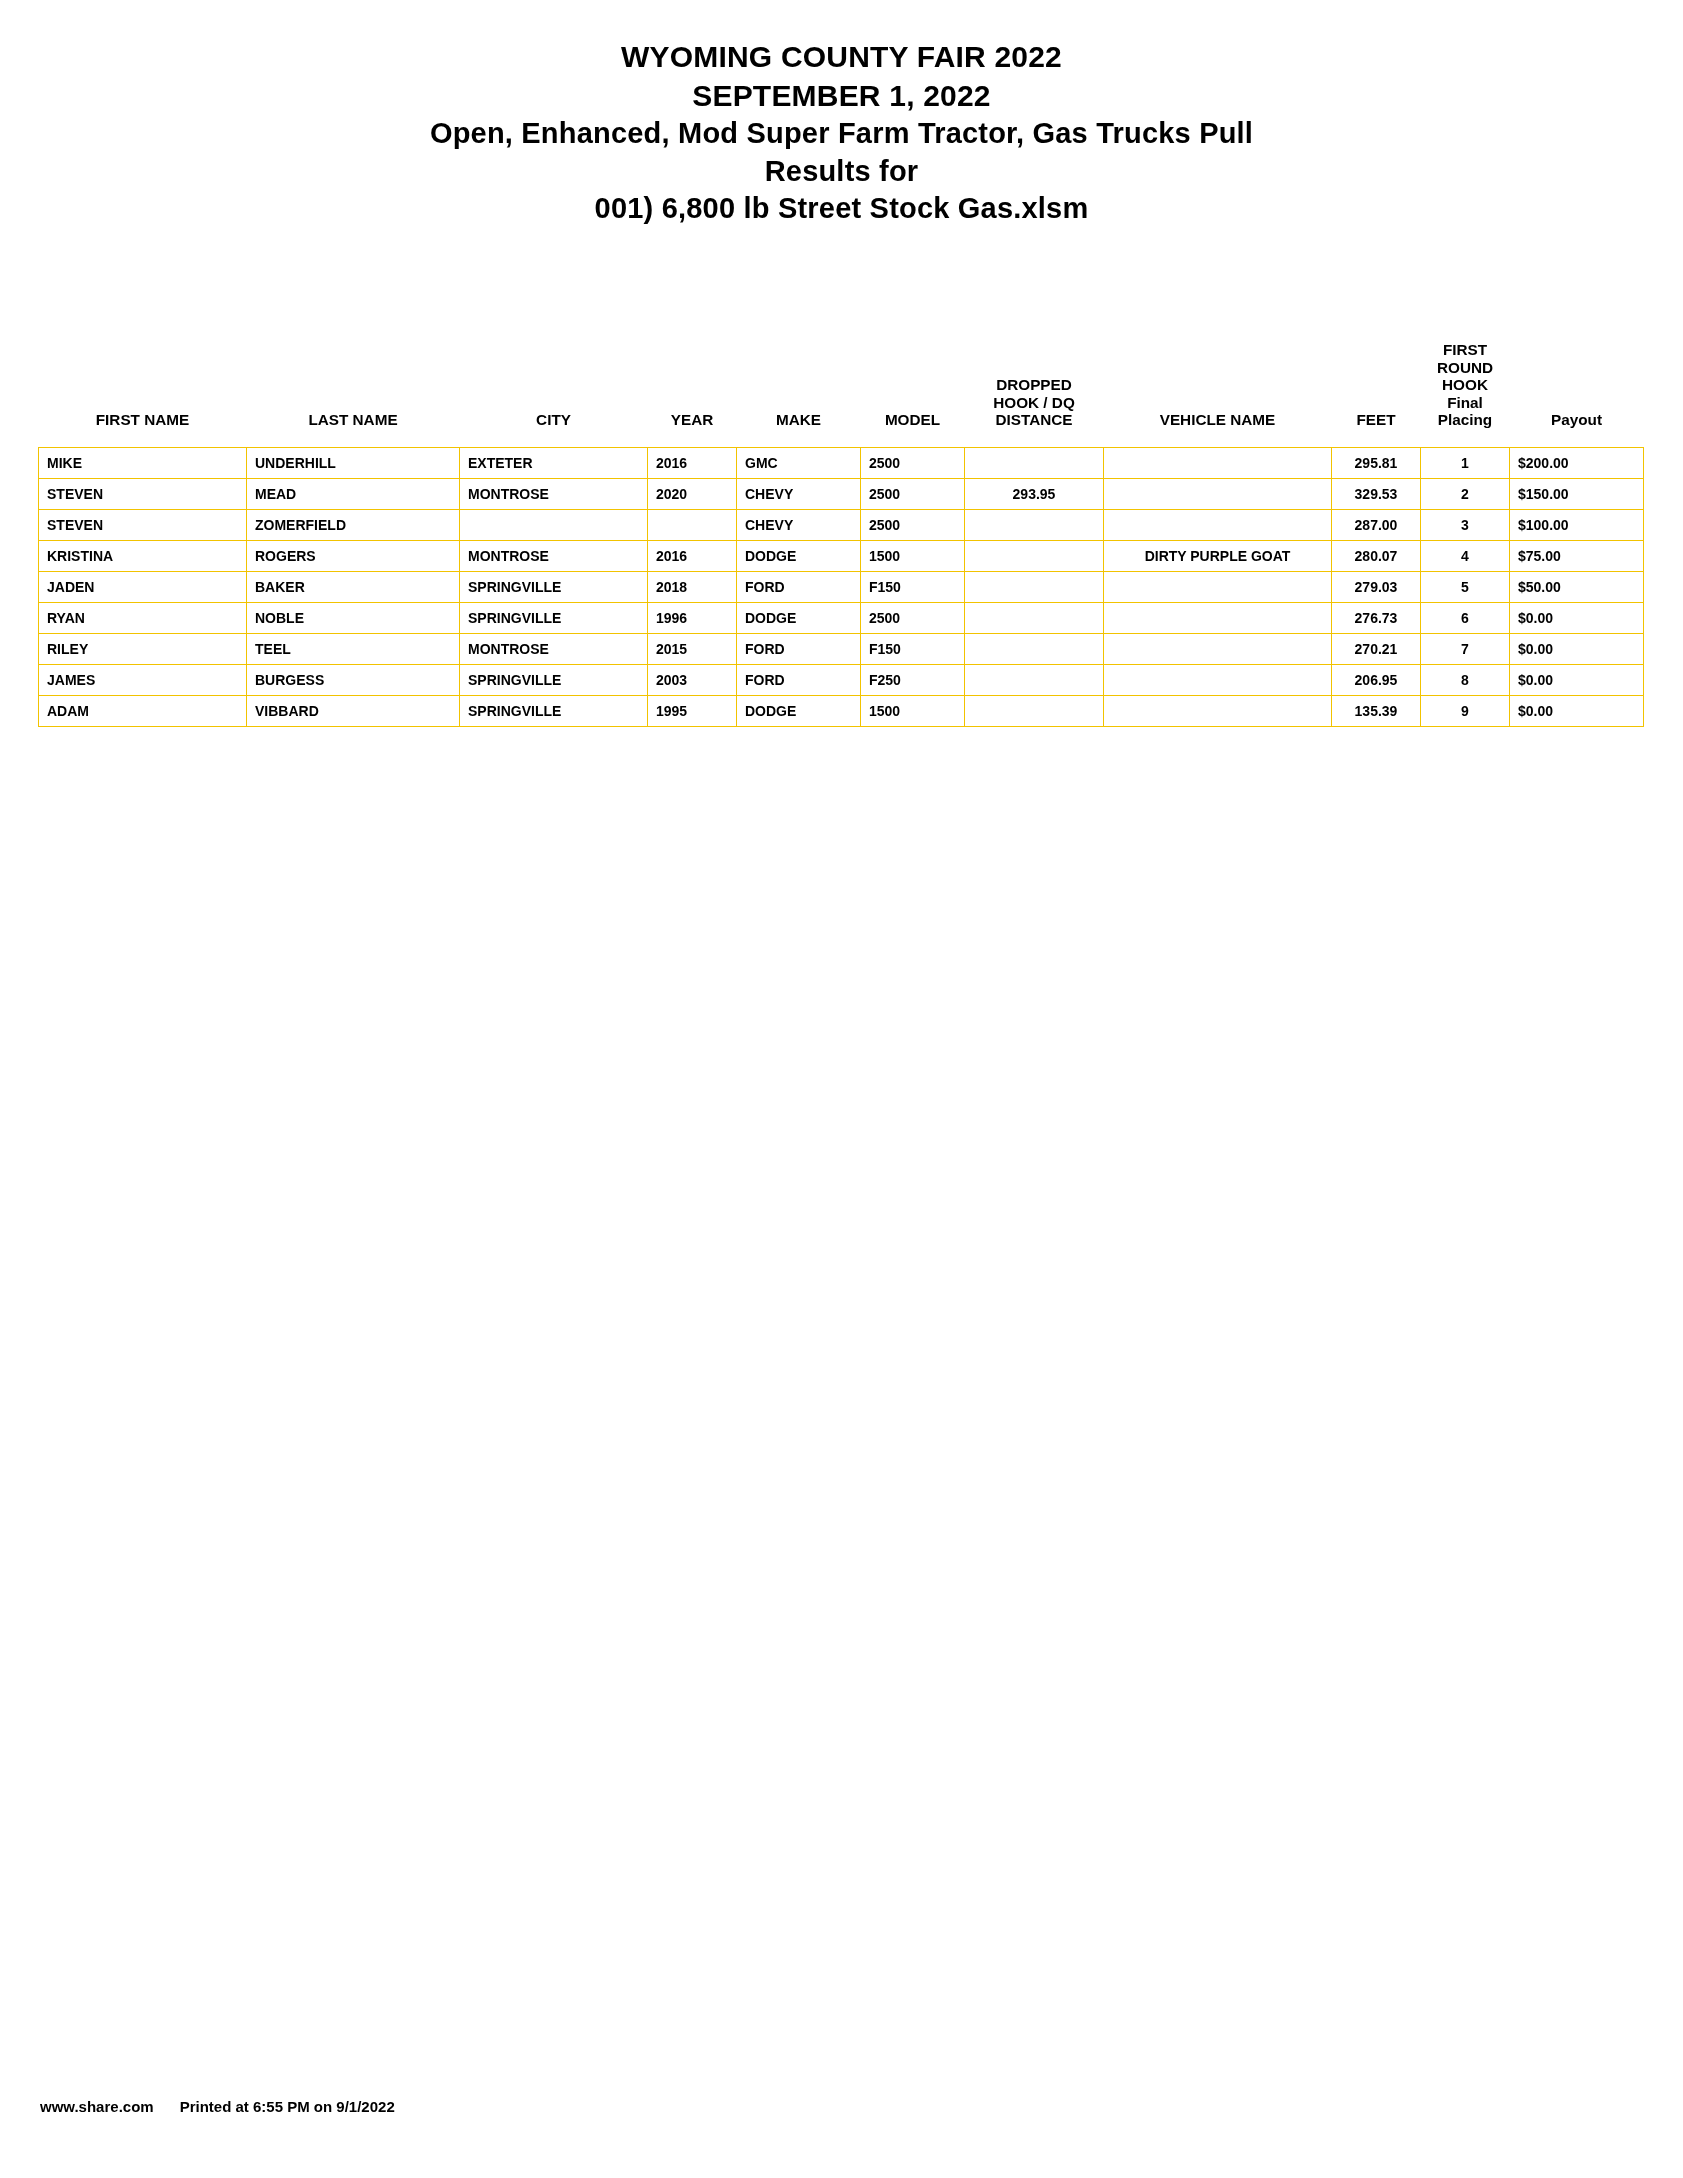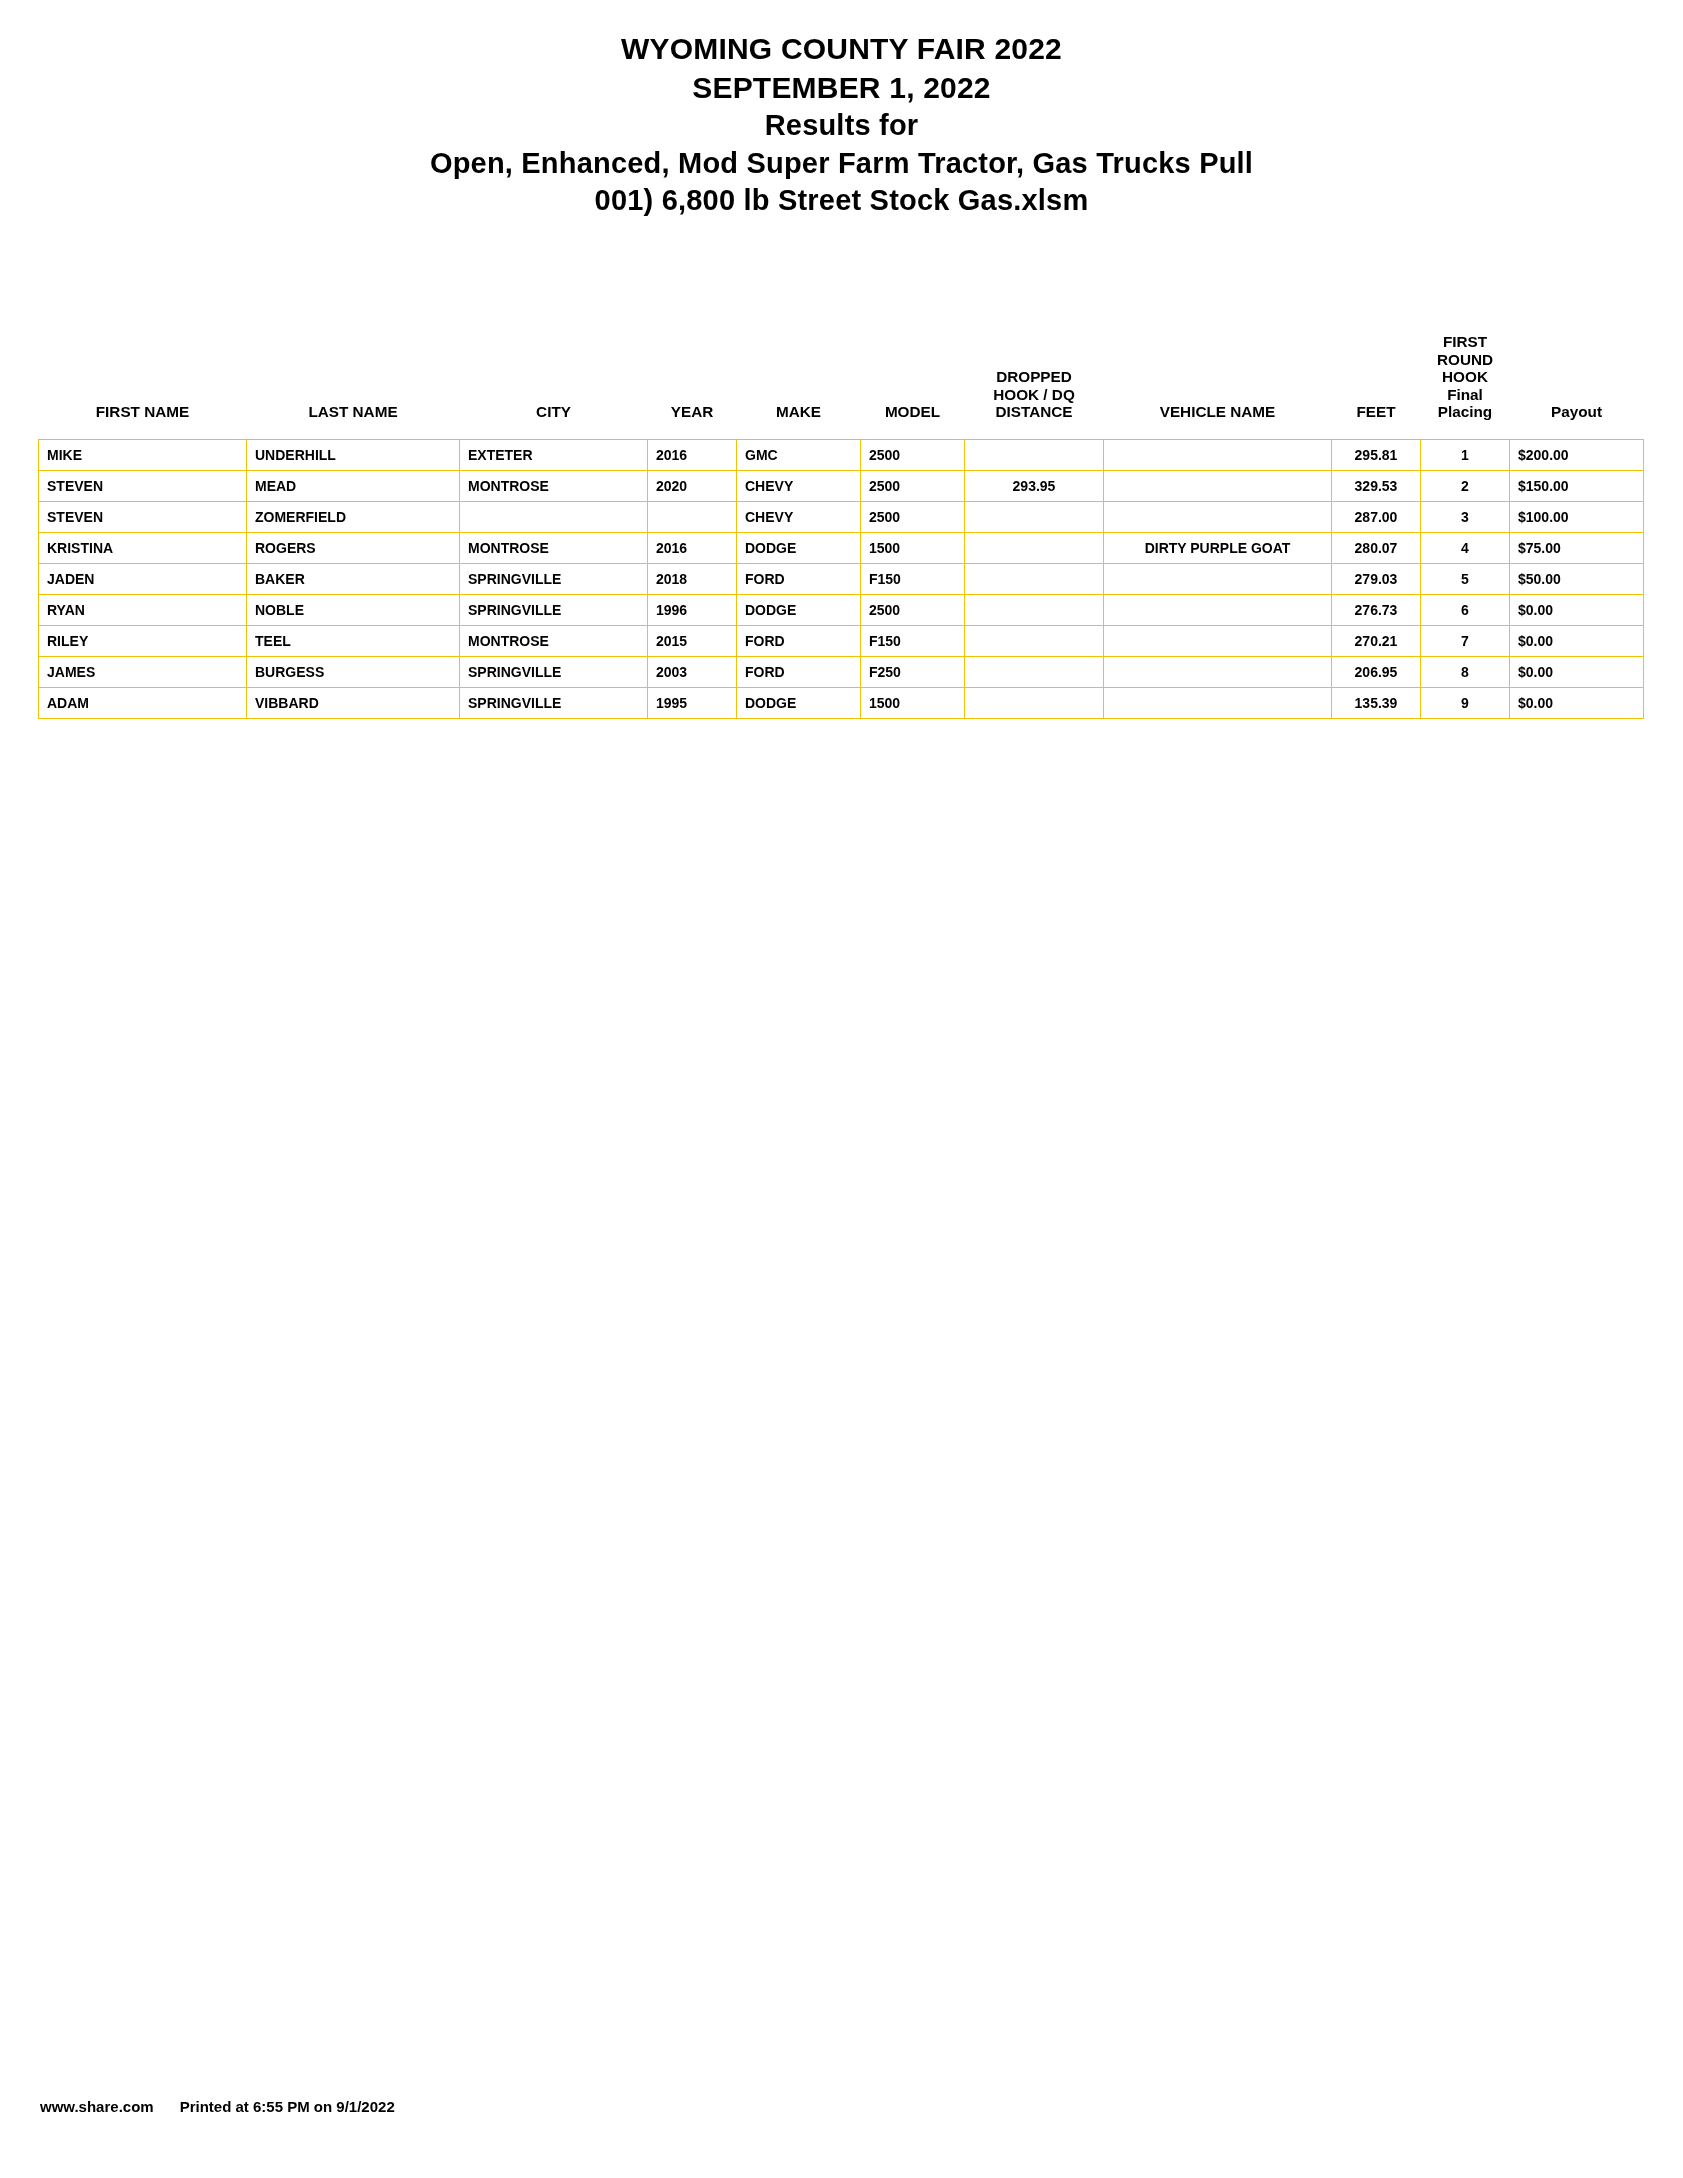--- a/index.html
+++ b/index.html
@@ -17,21 +17,21 @@
   }
   .page {
     width: 1683px;
     height: 2178px;
     position: relative;
     box-sizing: border-box;
     padding: 0;
   }
   .header-block {
     text-align: center;
-    padding-top: 29px;
+    padding-top: 37px;
   }
   .hdr-line {
     font-weight: bold;
     letter-spacing: 0.2px;
     line-height: 1.30;
   }
   .hdr-1 { font-size: 30px; }
   .hdr-2 { font-size: 30px; }
   .hdr-3 { font-size: 29px; }
   .hdr-4 { font-size: 29px; }
@@ -109,22 +109,22 @@
   }
 </style>
 </head>
 <body>
 
 <div class="page">
 
   <div class="header-block">
     <div class="hdr-line hdr-1">WYOMING COUNTY FAIR 2022</div>
     <div class="hdr-line hdr-2">SEPTEMBER 1, 2022</div>
+    <div class="hdr-line hdr-3">Open, Enhanced, Mod Super Farm Tractor, Gas Trucks Pull</div>
     <div class="hdr-line hdr-4">Results for</div>
-    <div class="hdr-line hdr-3">Open, Enhanced, Mod Super Farm Tractor, Gas Trucks Pull</div>
     <div class="hdr-line hdr-5">001) 6,800 lb Street Stock Gas.xlsm</div>
   </div>
 
   <div class="table-wrap">
     <table class="results">
       <colgroup>
         <col class="col-first">
         <col class="col-last">
         <col class="col-city">
         <col class="col-year">

